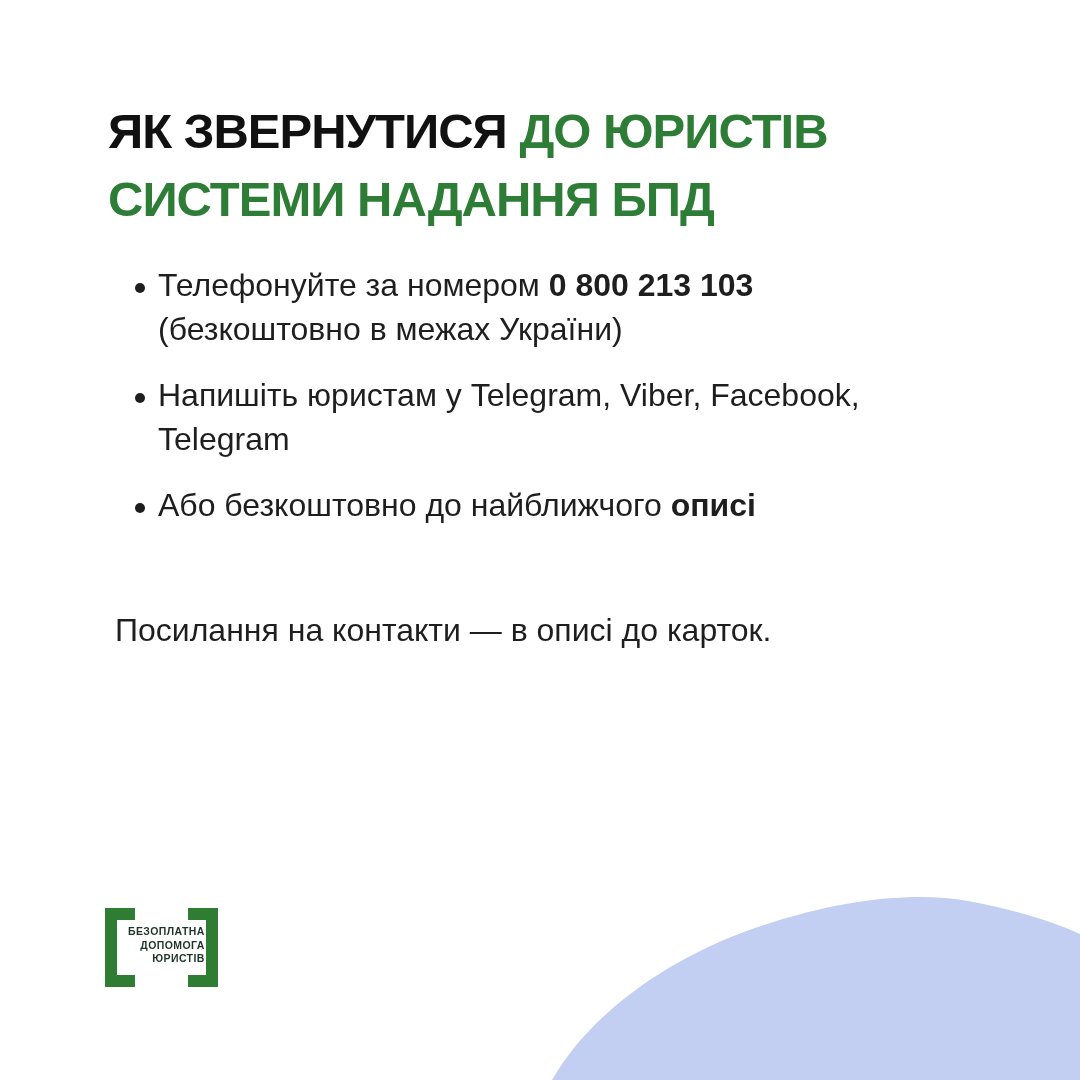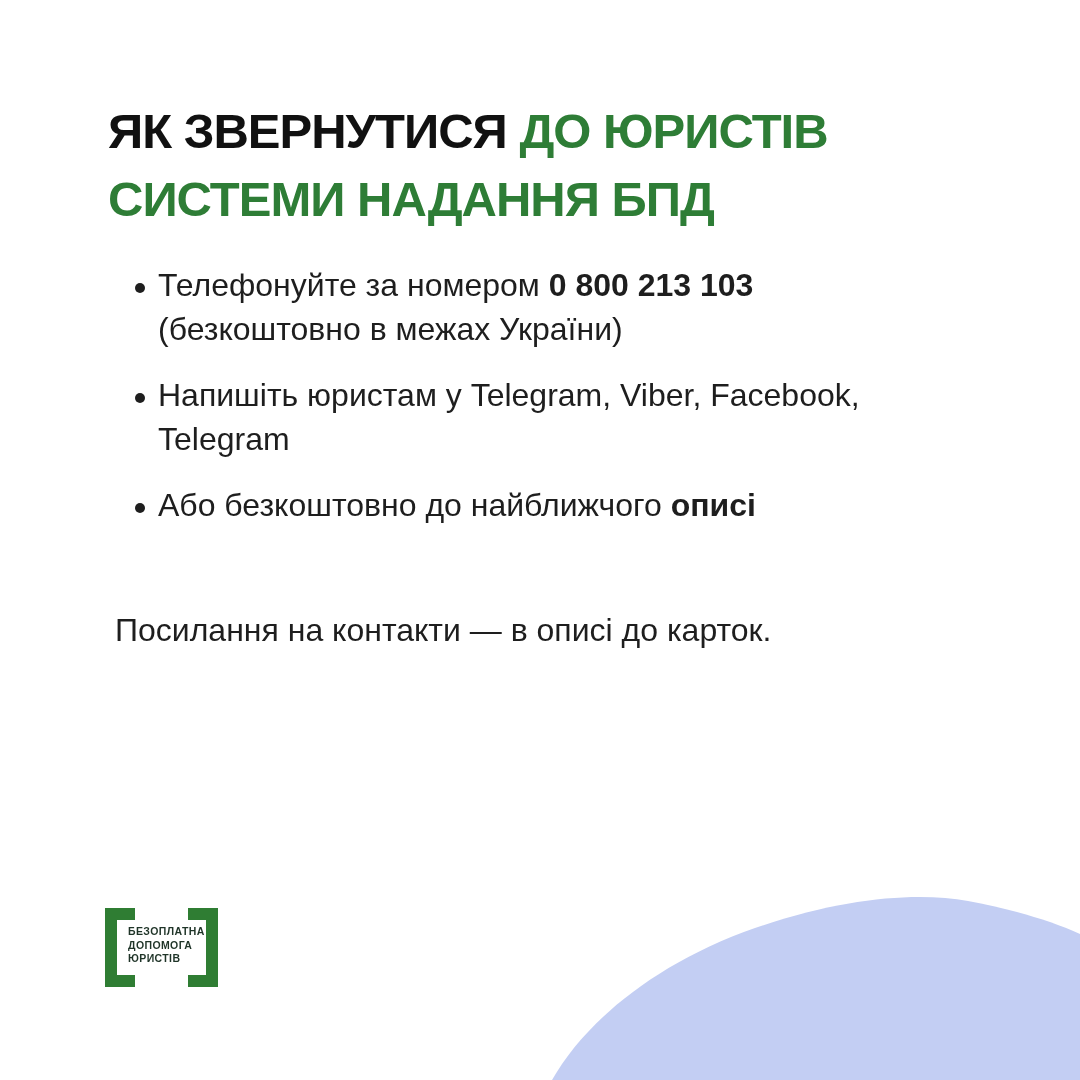--- a/index.html
+++ b/index.html
@@ -57,21 +57,21 @@
   .bold{font-weight:bold;}
   .note{
     position:absolute;left:115px;top:608px;
     margin:0;
     width:860px;
     font-size:32px;line-height:44px;
     color:var(--body-text);
   }
   .logo{
     position:absolute;left:105px;top:908px;
-    width:113px;height:79px;
+    width:113px;height:79px;text-align:right;
   }
   .logo svg{position:absolute;left:0;top:0;width:113px;height:79px;display:block;}
   .bracket{fill:var(--logo-bracket-green);}
   .logo-text{
     position:absolute;left:23px;top:17px;
     font-size:10.5px;font-weight:bold;
     line-height:13.5px;letter-spacing:0.4px;
     color:var(--logo-text);
     white-space:nowrap;
   }

